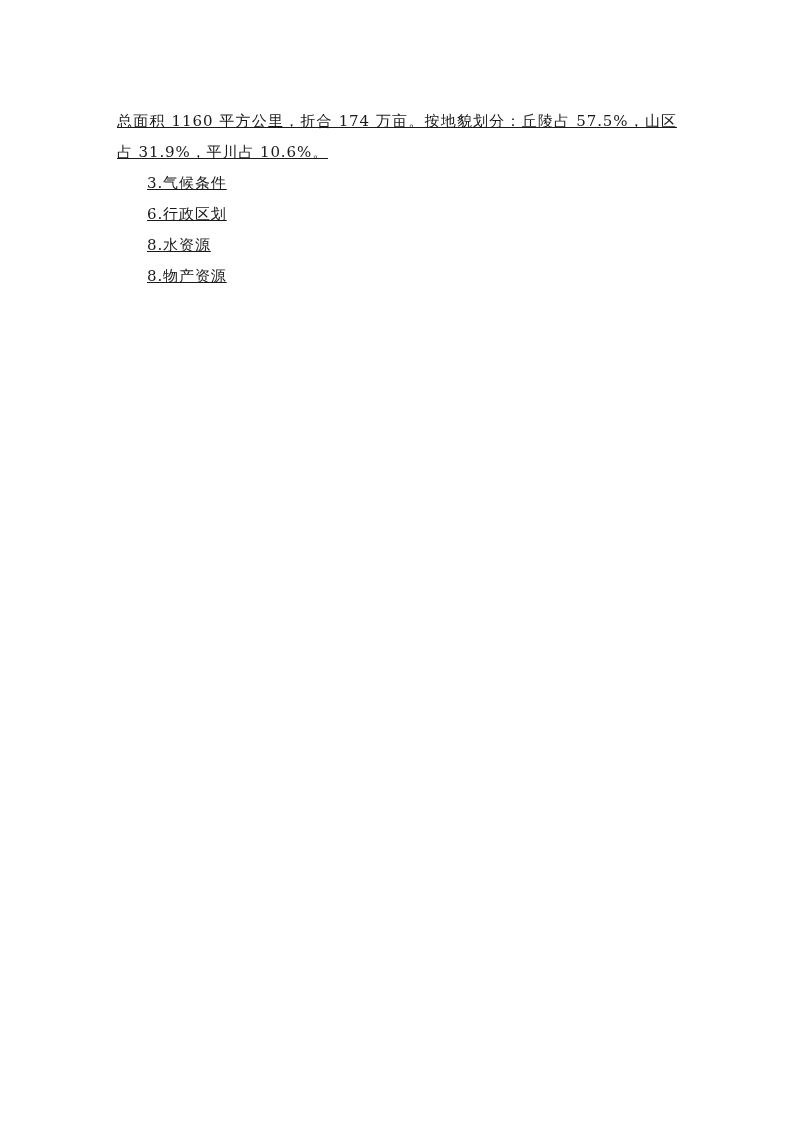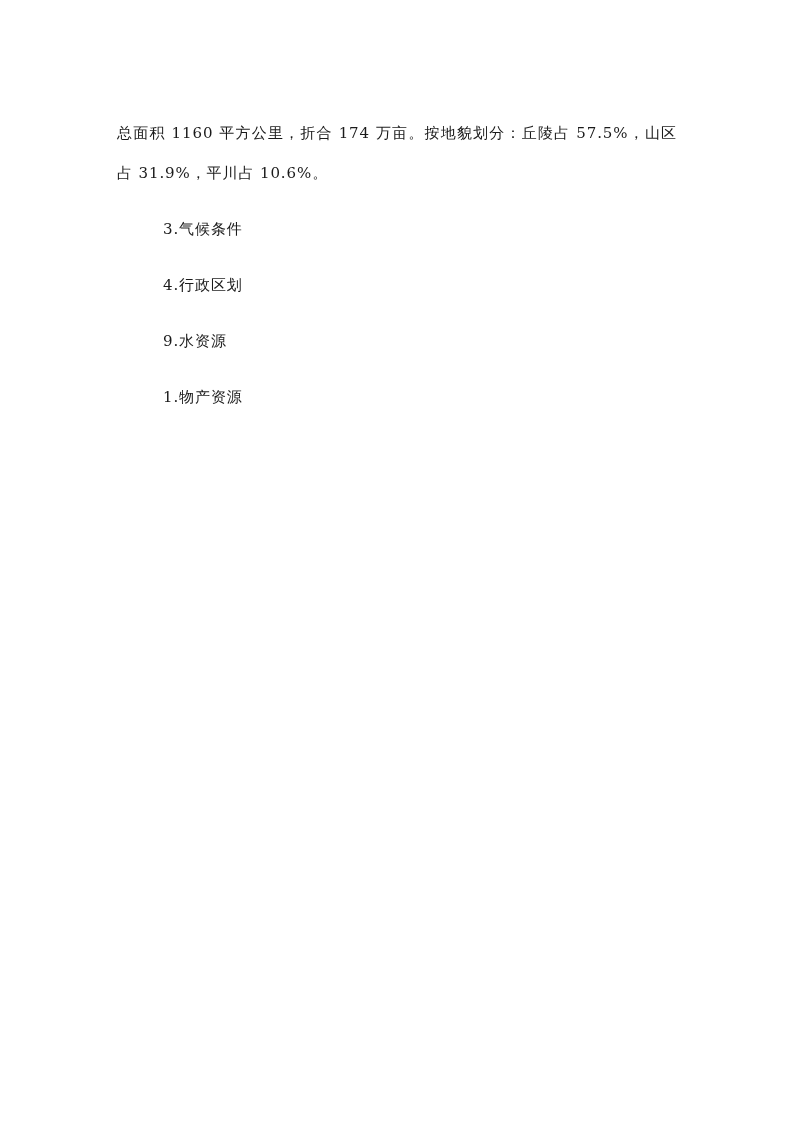--- a/index.html
+++ b/index.html
@@ -1,32 +1,33 @@
 <!DOCTYPE html>
 <html><head>
 <meta charset="utf-8">
 <style>
   html, body { margin: 0; padding: 0; background: #ffffff; }
   body { width: 793px; height: 1122px; position: relative; overflow: hidden; }
   .page {
     position: absolute;
     left: 117px;
-    top: 113px;
+    top: 106px;
     width: 560px;
     font-family: "DejaVu Serif", "Liberation Serif", serif;
     font-size: 15px;
     color: #1a1a1a;
-    line-height: 40px;
+    line-height: 31px;
+    text-decoration: underline;
   }
   .p { margin: 0; text-align: justify; text-align-last: left; letter-spacing: 0.9px; }
   .indent { text-indent: 30px; }
-  .heading { margin: 16px; padding-left: 30px; letter-spacing: 0.9px; }
+  .heading { margin: 0; padding-left: 30px; letter-spacing: 0.9px; }
 </style>
 </head>
 <body>
 
 <div class="page">
   <p class="p">总面积 1160 平方公里，折合 174 万亩。按地貌划分：丘陵占 57.5%，山区占 31.9%，平川占 10.6%。</p>
   <p class="heading">3.气候条件</p>
-  <p class="heading">4.行政区划</p>
-  <p class="heading">9.水资源</p>
-  <p class="heading">1.物产资源</p>
+  <p class="heading">6.行政区划</p>
+  <p class="heading">8.水资源</p>
+  <p class="heading">8.物产资源</p>
 </div>
 
 </body></html>

